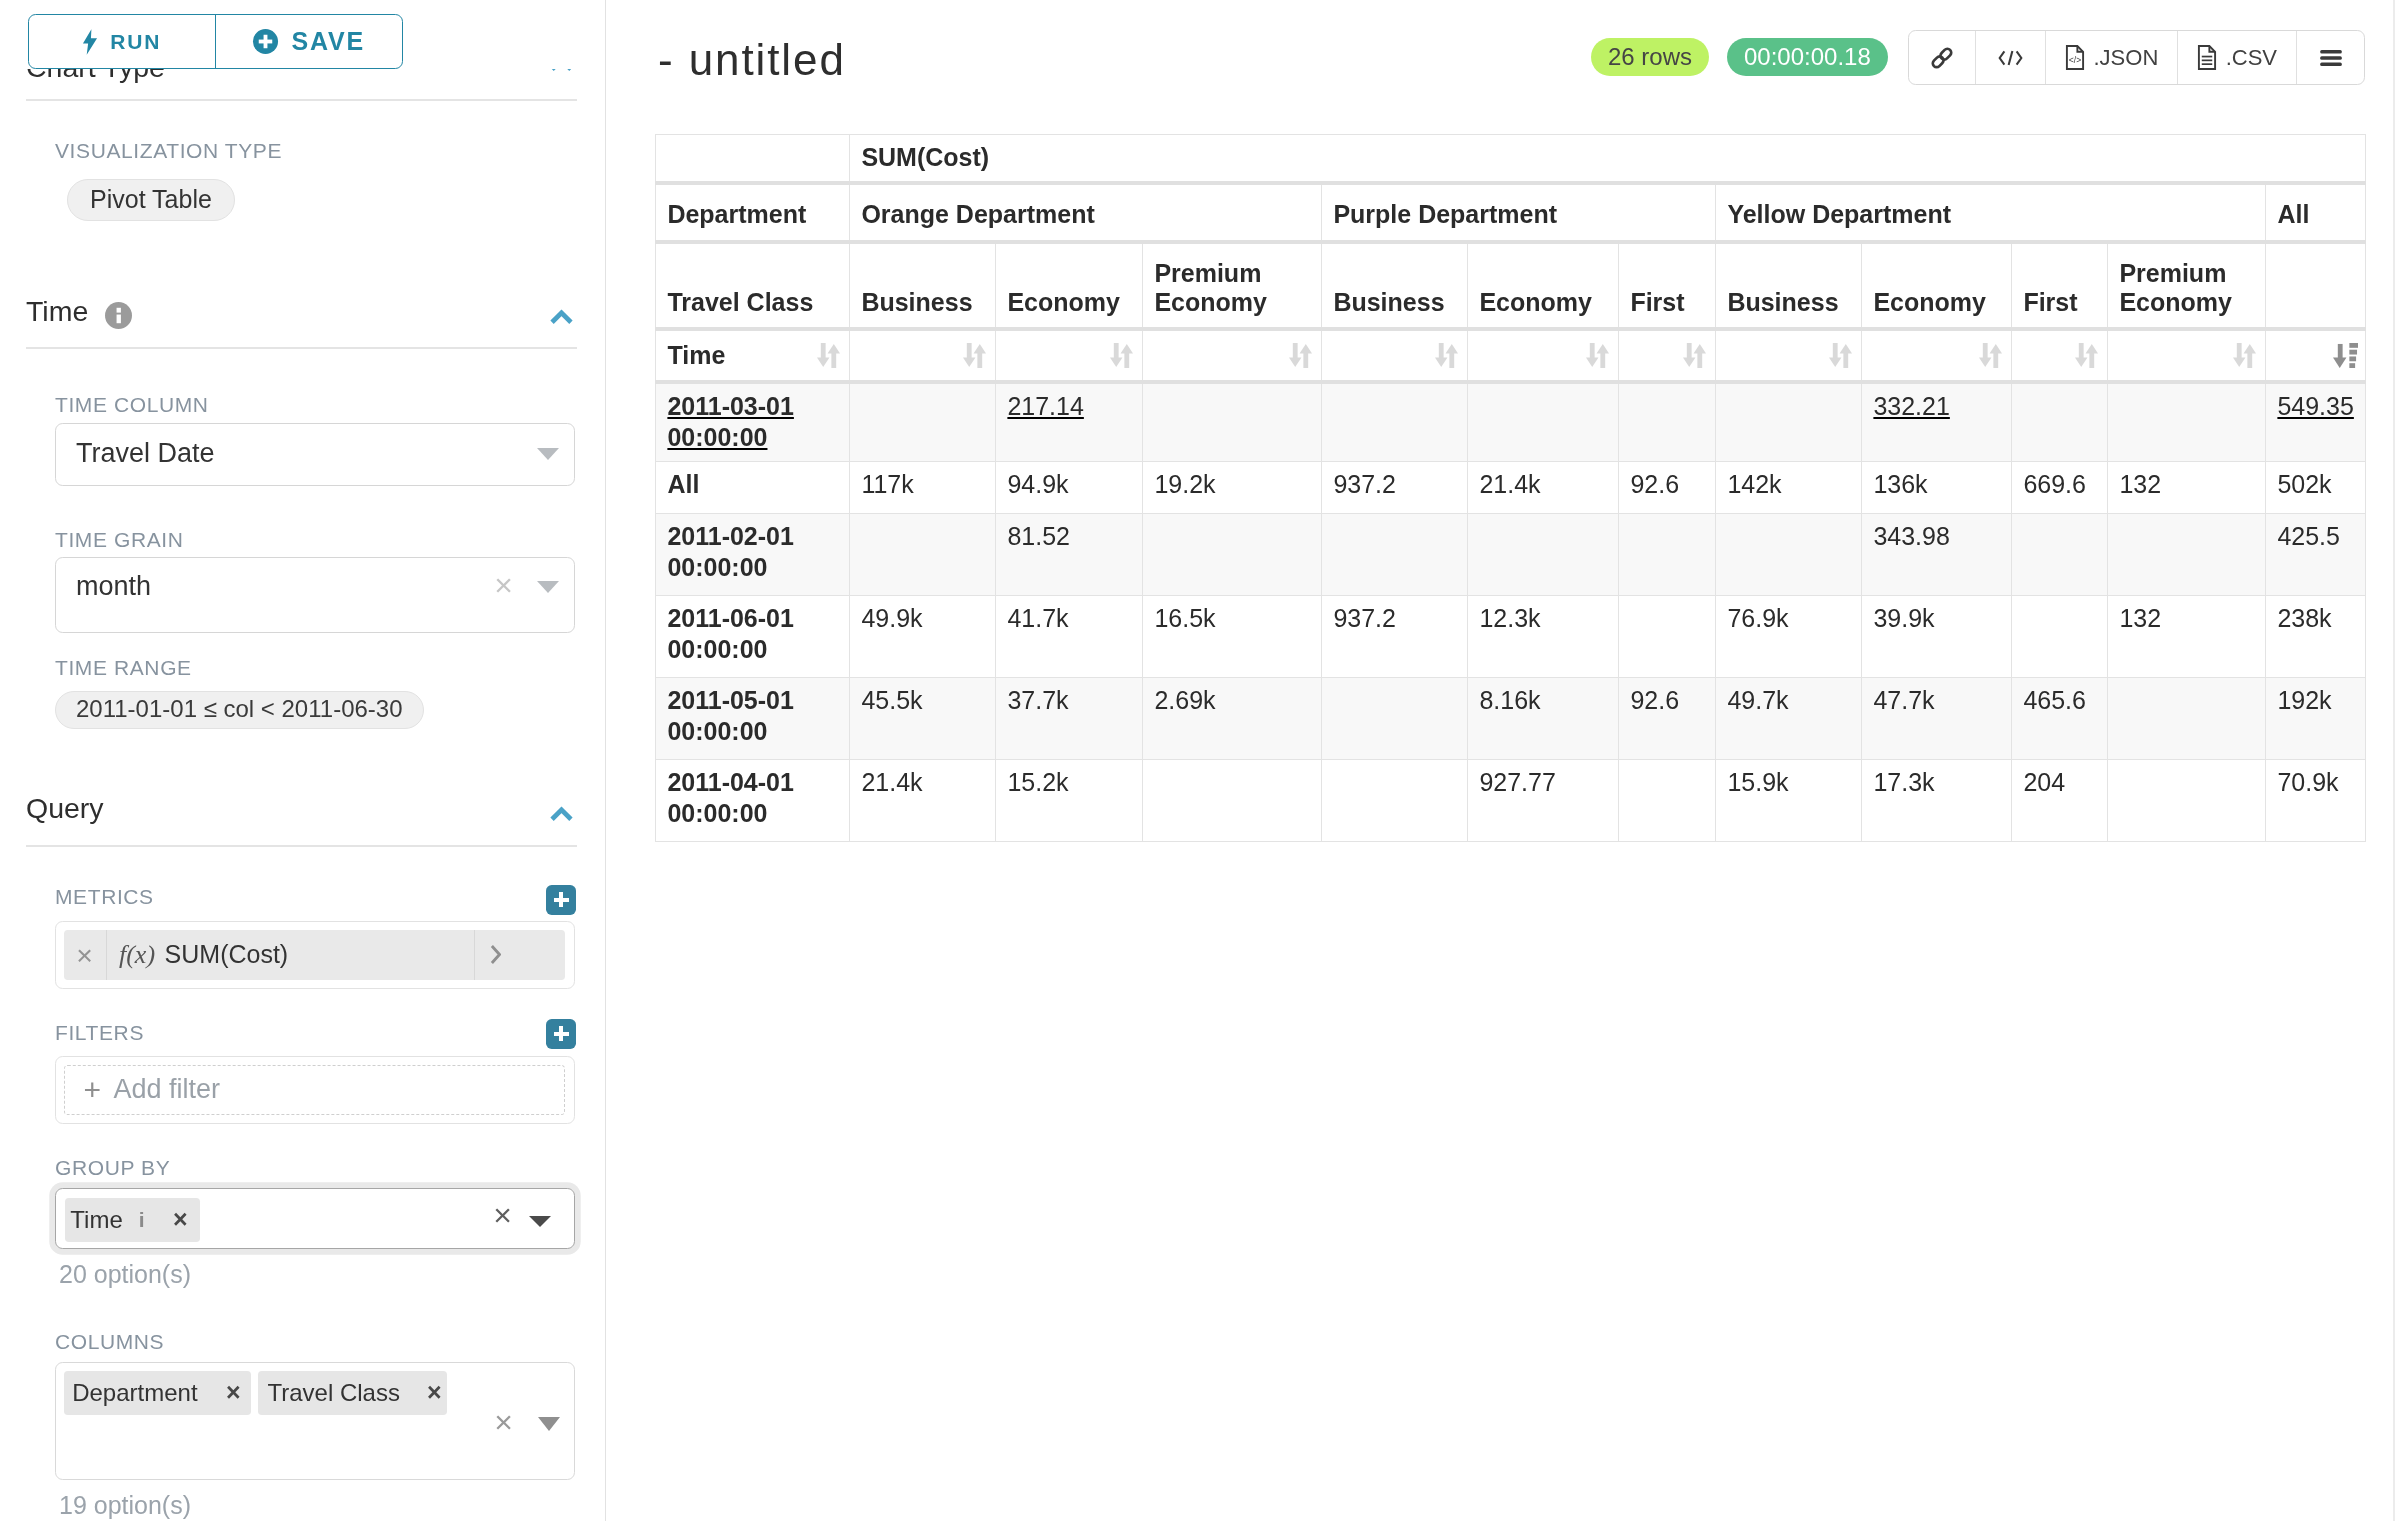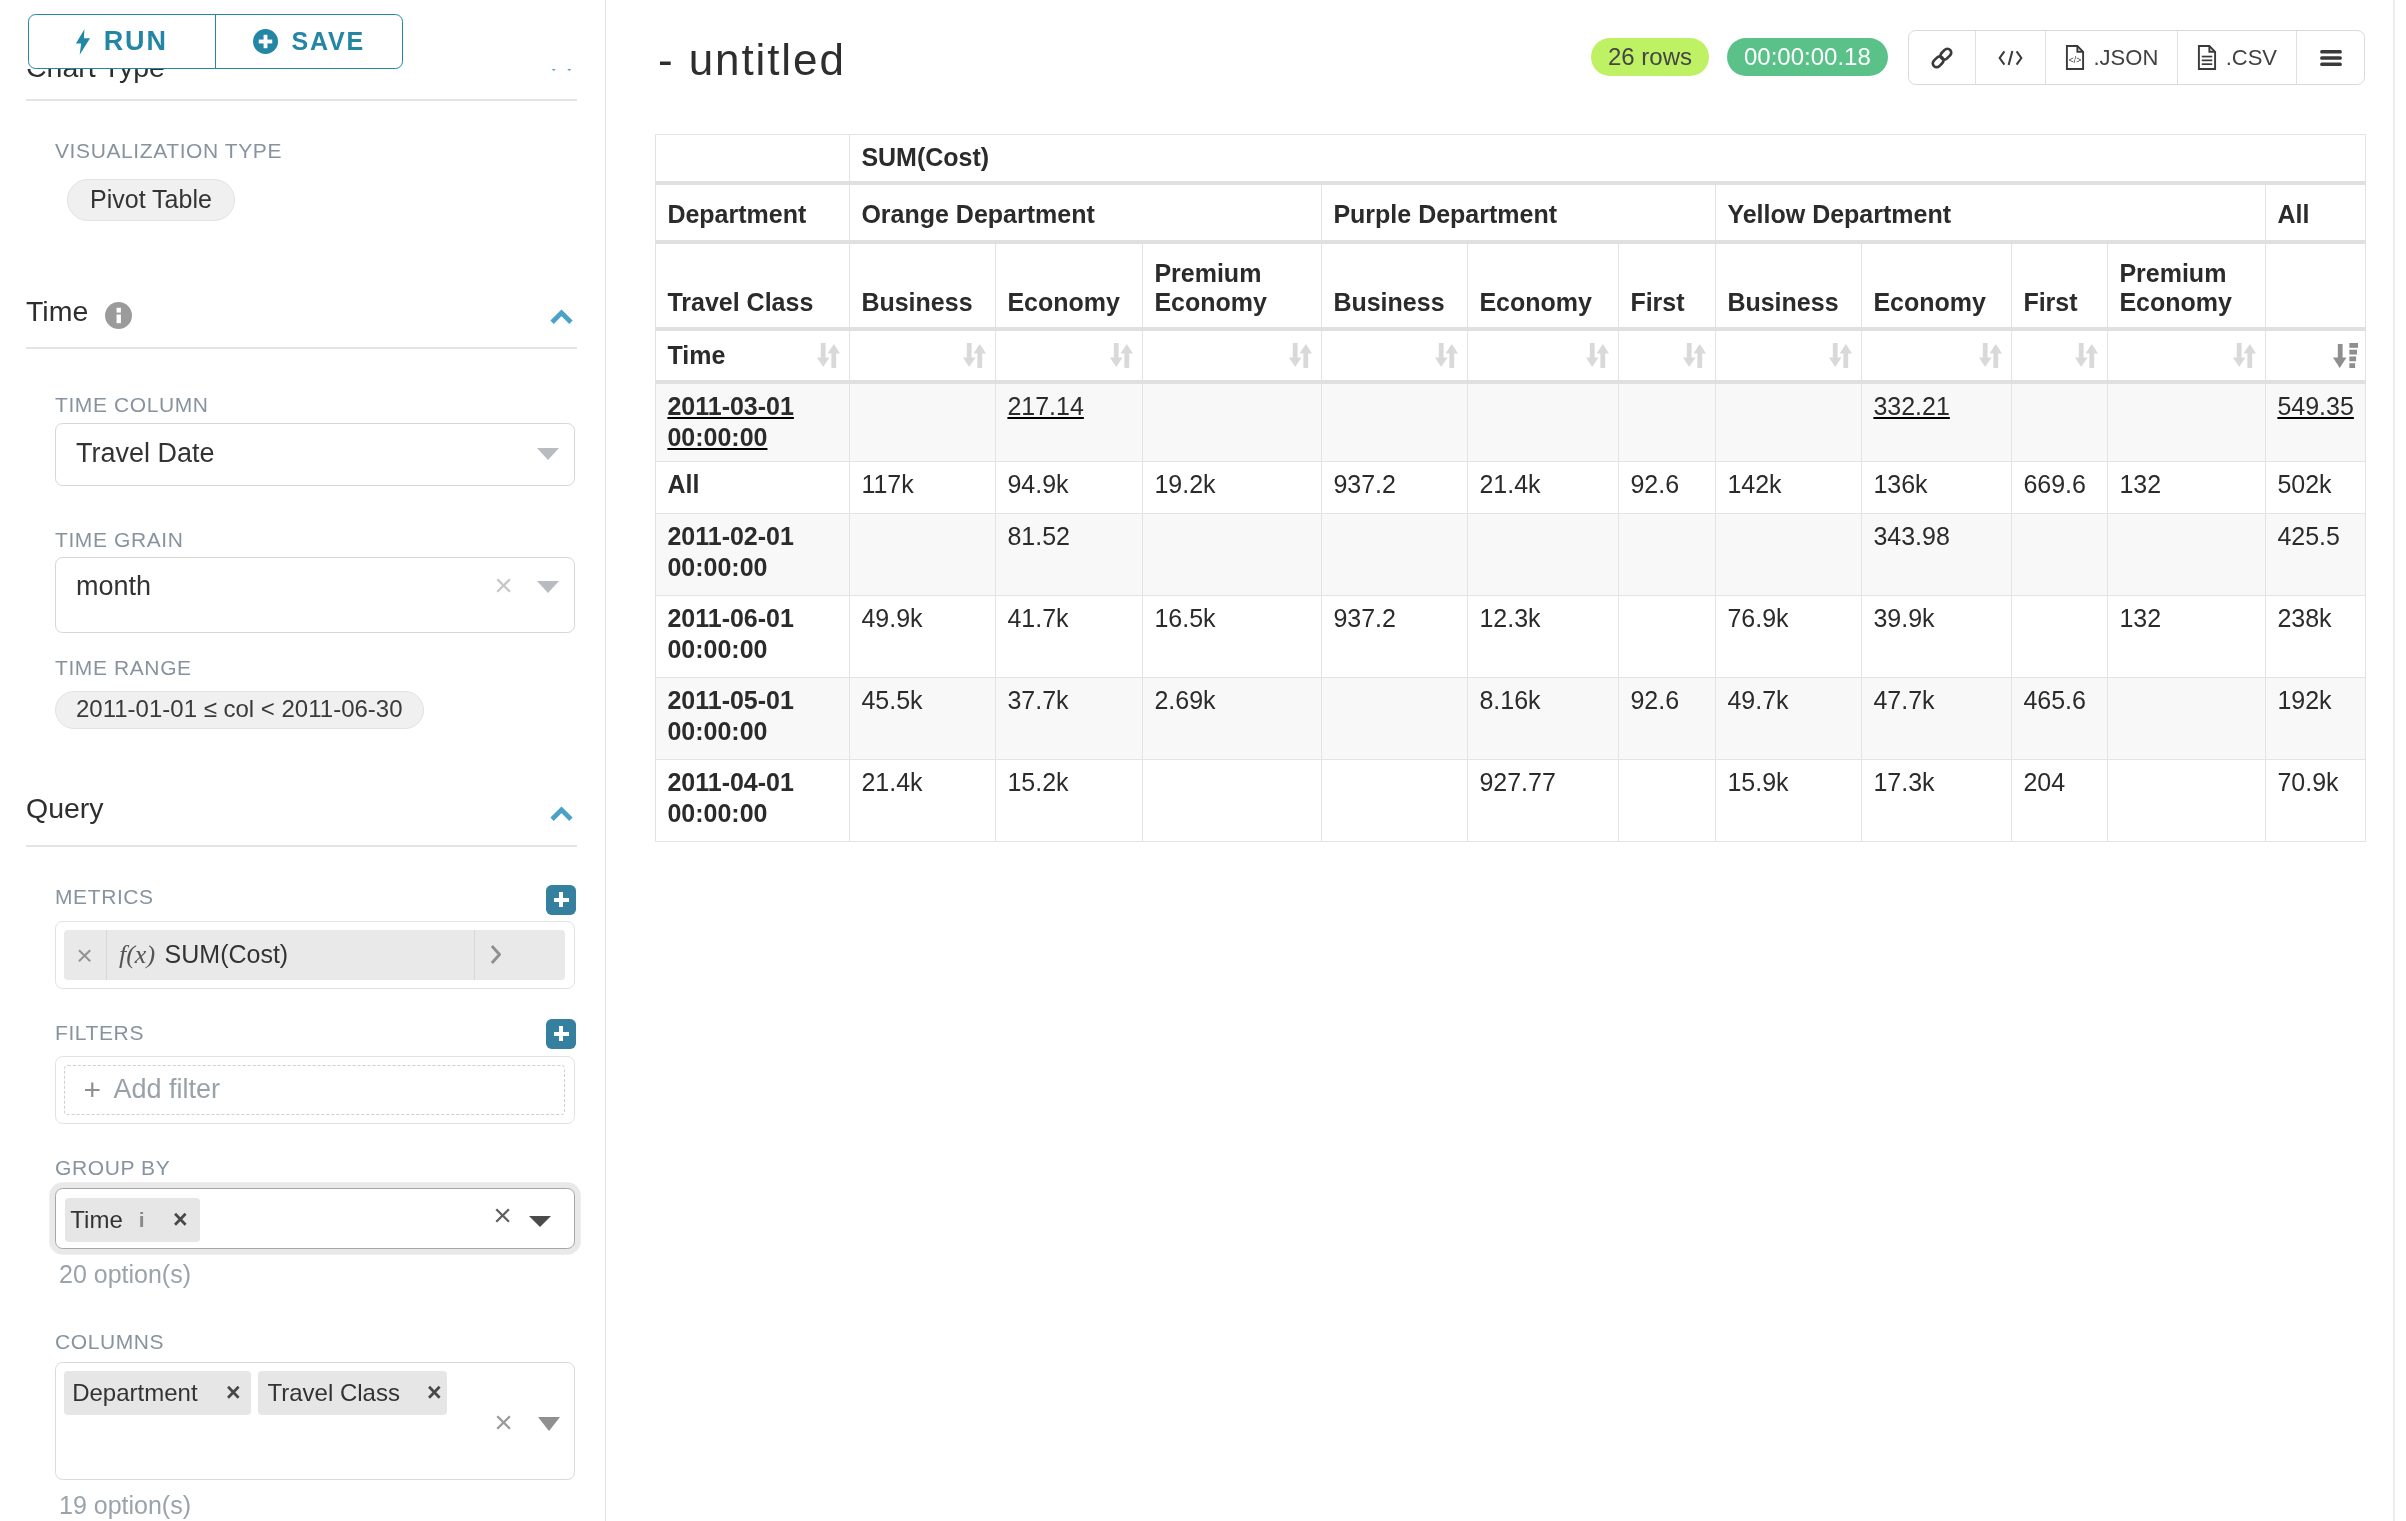--- a/index.html
+++ b/index.html
@@ -44,21 +44,21 @@
 
 <div class="abs" style="left:0;top:0;width:606px;height:1522px;border-right:1.9px solid #e2e2e2;background:#fff;">
 
   <div class="sechdr" style="left:26px;top:51px;">Chart Type</div>
   <svg class="abs" style="left:550px;top:56px;" width="23" height="17" viewBox="0 0 24 18">
       <polyline points="2,14 12,4 22,14" fill="none" stroke="#4aa2c7" stroke-width="5"></polyline>
     </svg>
   <div class="abs" style="left:0;top:0;width:604px;height:69px;background:#fff;"></div>
 
   <div class="abs" style="left:27.6px;top:14.3px;width:375px;height:55px;border:1.9px solid #2286a4;border-radius:7.6px;display:flex;background:#fff;">
-    <div style="flex:1;display:flex;align-items:center;justify-content:center;gap:12.4px;font-size:27px;font-weight:700;letter-spacing:1.9px;color:#2286a4;">
+    <div style="flex:1;display:flex;align-items:center;justify-content:center;gap:12.4px;font-size:21px;font-weight:700;letter-spacing:1.9px;color:#2286a4;">
       <svg width="16" height="26" viewBox="0 0 17 27">
           <polygon points="10,0 1,15 6.5,15 5,27 16,9.5 9.5,9.5" fill="#2286a4"></polygon>
         </svg>RUN</div>
     <div style="flex:1;display:flex;align-items:center;justify-content:center;gap:12.4px;font-size:25px;font-weight:700;letter-spacing:1.9px;color:#2286a4;border-left:1.9px solid #2286a4;">
       <svg width="27" height="27" viewBox="0 0 28 28">
           <circle cx="14" cy="14" r="13" fill="#2286a4"></circle>
           <rect x="7" y="12" width="14" height="4" fill="#fff"></rect>
           <rect x="12" y="7" width="4" height="14" fill="#fff"></rect>
         </svg>SAVE</div>
   </div>

